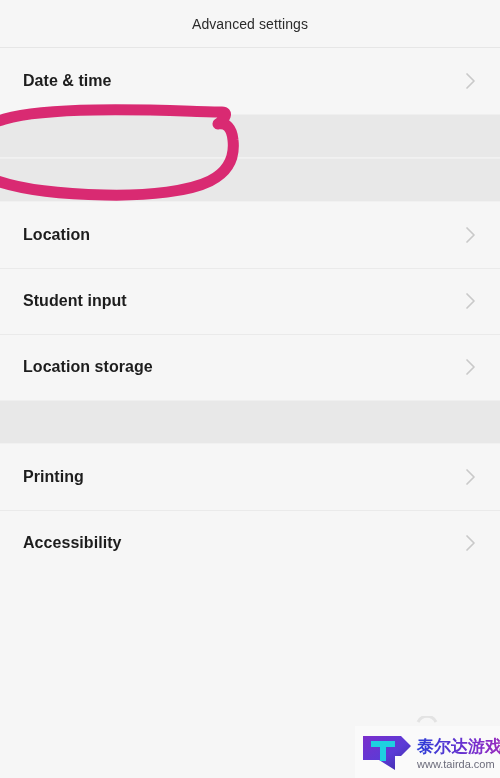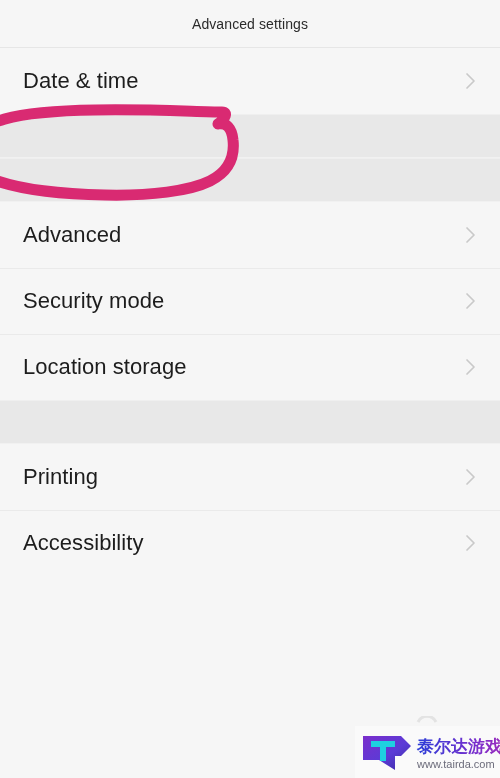--- a/index.html
+++ b/index.html
@@ -60,25 +60,26 @@
   .row + .row::before {
     content: "";
     position: absolute;
     left: 0;
     right: 0;
     top: 0;
     height: 1px;
     background: #eaeaea;
   }
   .row-label {
-    font-size: 22px;
+    font-size: 16px;
     color: #1d1d1d;
     line-height: 1;
     flex: 1 1 auto;
     letter-spacing: .05px;
+    font-weight: bold;
   }
   .chevron {
     flex: 0 0 auto;
     width: 14px;
     height: 22px;
     margin-right: 2px;
     display: block;
   }
   .chevron svg { display: block; }
 
@@ -135,29 +136,29 @@
       </div>
     </div>
 
     <div class="gap"></div>
 
 
     <div class="gap"></div>
 
     <div class="group">
       <div class="row">
-        <span class="row-label">Advanced</span>
-        <span class="chevron">
-          <svg width="14" height="22" viewBox="0 0 14 22">
-              <path d="M3 4 L10 11 L3 18" fill="none" stroke="#c9c9c9" stroke-width="1.7" stroke-linecap="round" stroke-linejoin="round"></path>
-            </svg>
-        </span>
-      </div>
-      <div class="row">
-        <span class="row-label">Security mode</span>
+        <span class="row-label">Location</span>
+        <span class="chevron">
+          <svg width="14" height="22" viewBox="0 0 14 22">
+              <path d="M3 4 L10 11 L3 18" fill="none" stroke="#c9c9c9" stroke-width="1.7" stroke-linecap="round" stroke-linejoin="round"></path>
+            </svg>
+        </span>
+      </div>
+      <div class="row">
+        <span class="row-label">Student input</span>
         <span class="chevron">
           <svg width="14" height="22" viewBox="0 0 14 22">
               <path d="M3 4 L10 11 L3 18" fill="none" stroke="#c9c9c9" stroke-width="1.7" stroke-linecap="round" stroke-linejoin="round"></path>
             </svg>
         </span>
       </div>
       <div class="row">
         <span class="row-label">Location storage</span>
         <span class="chevron">
           <svg width="14" height="22" viewBox="0 0 14 22">

